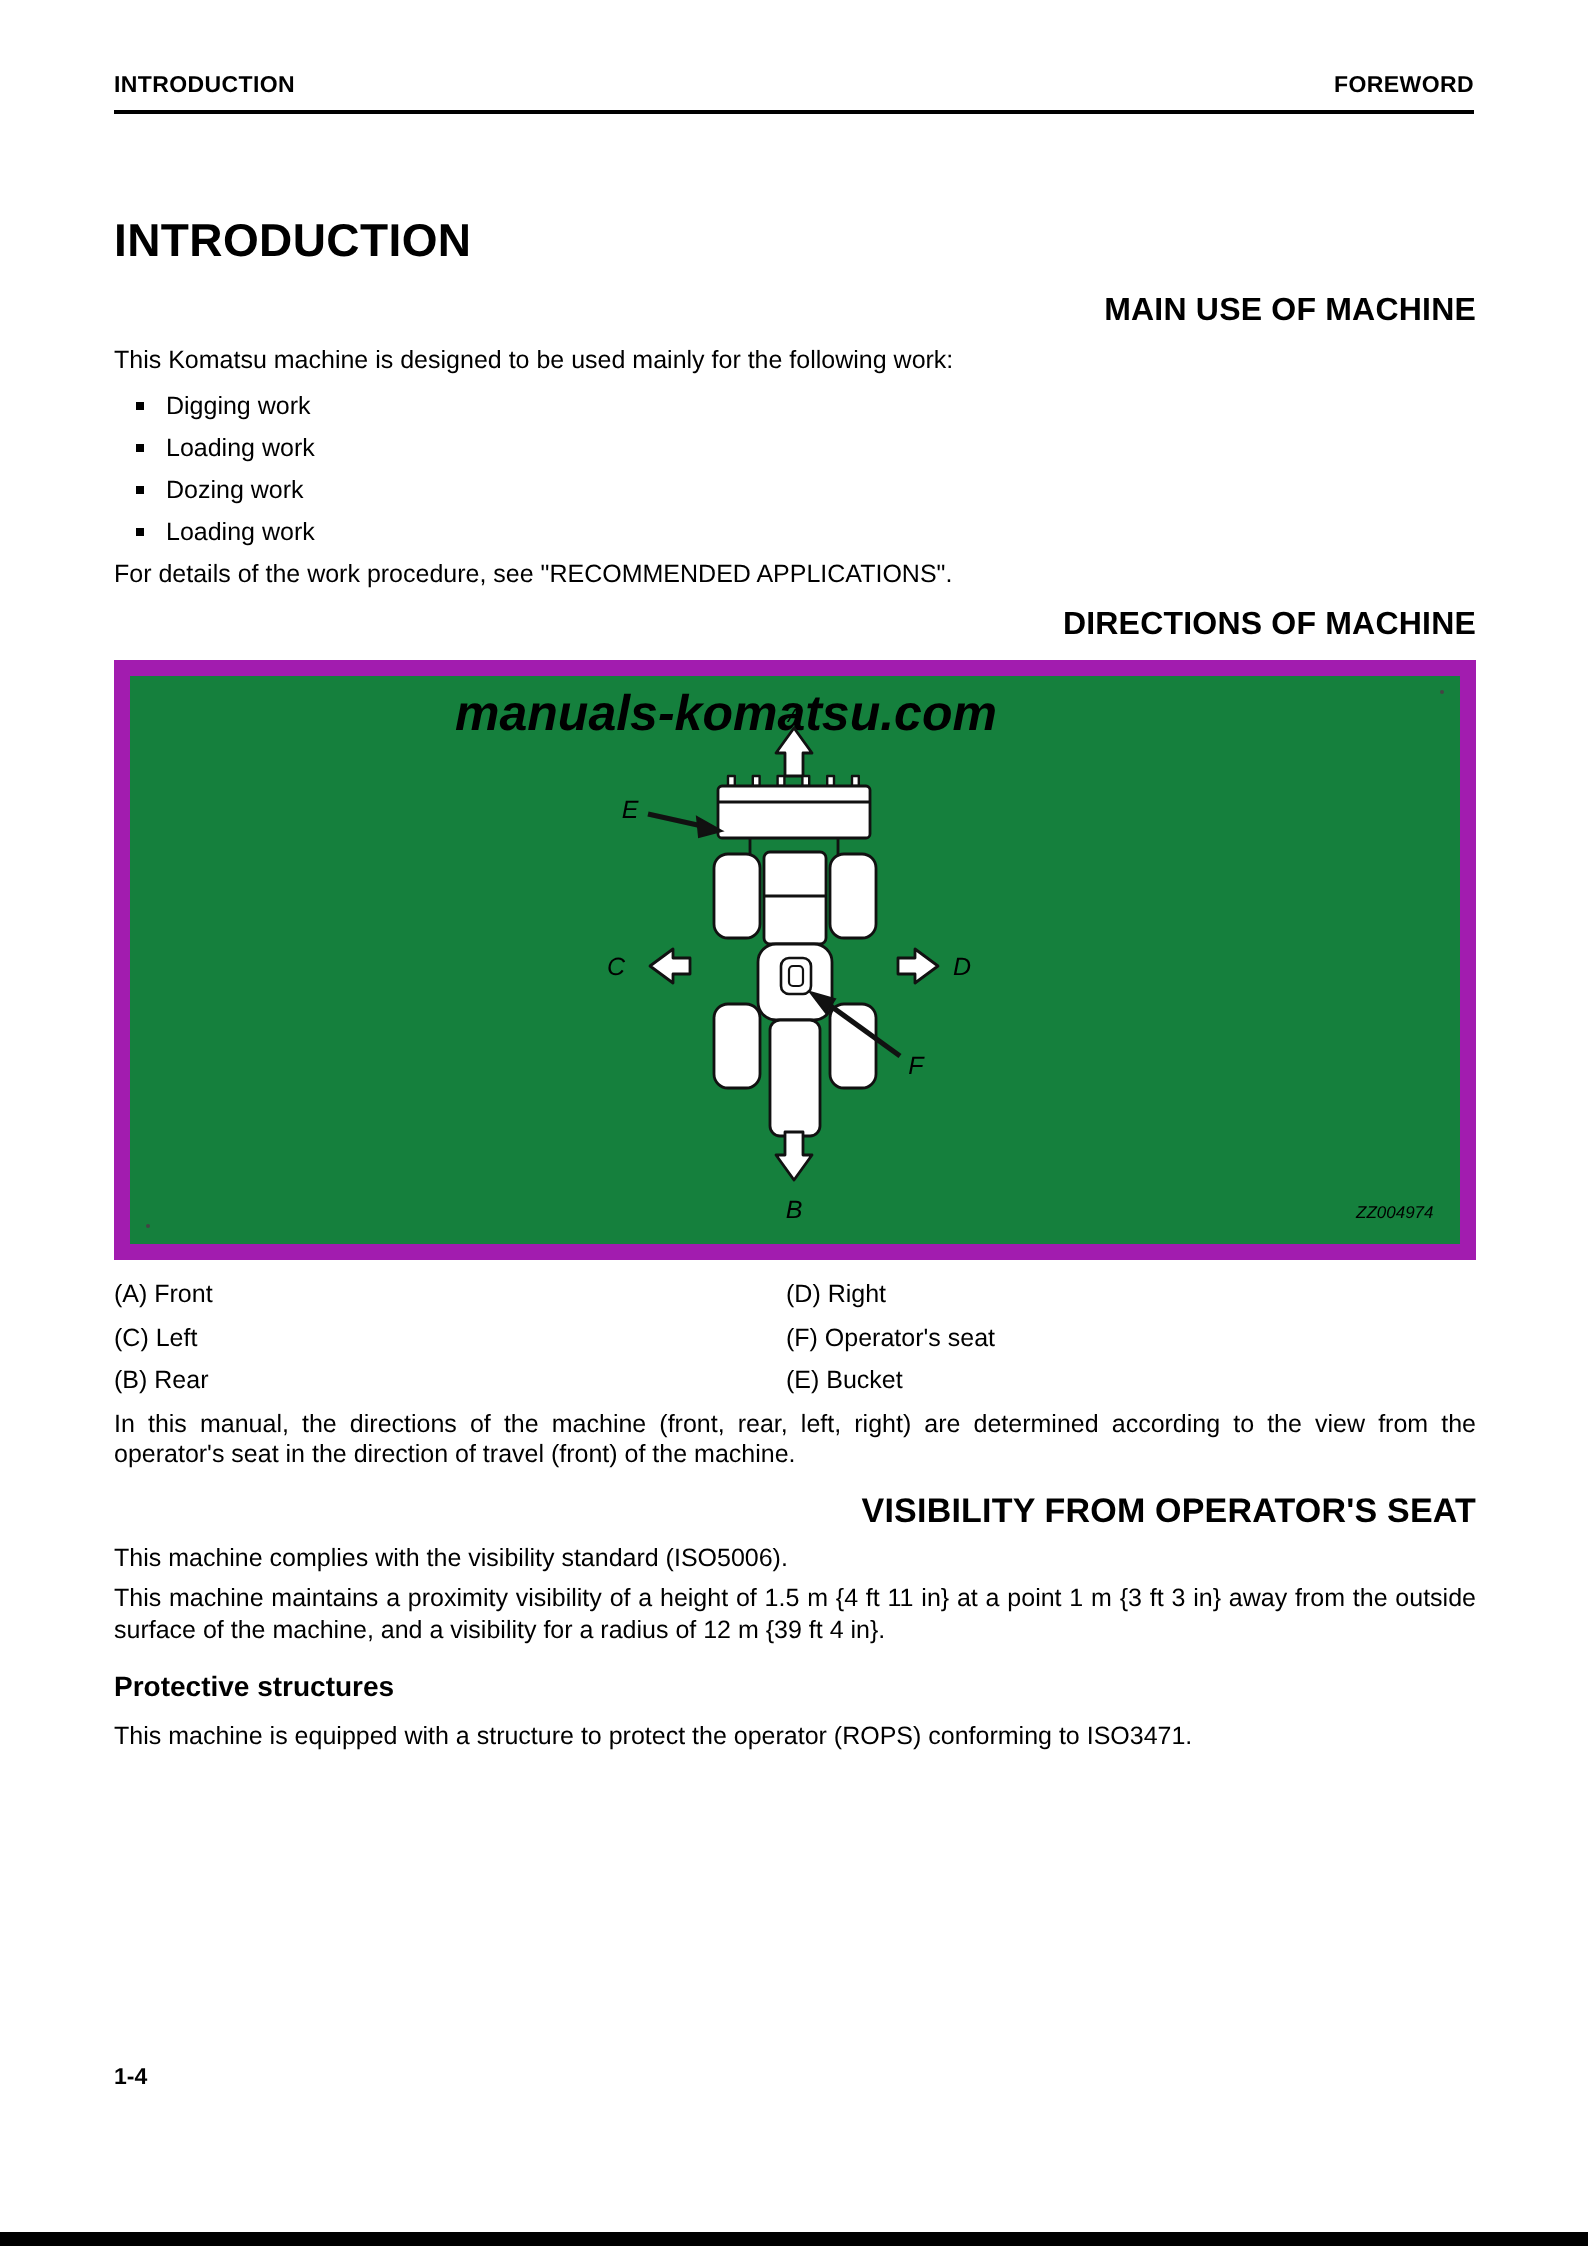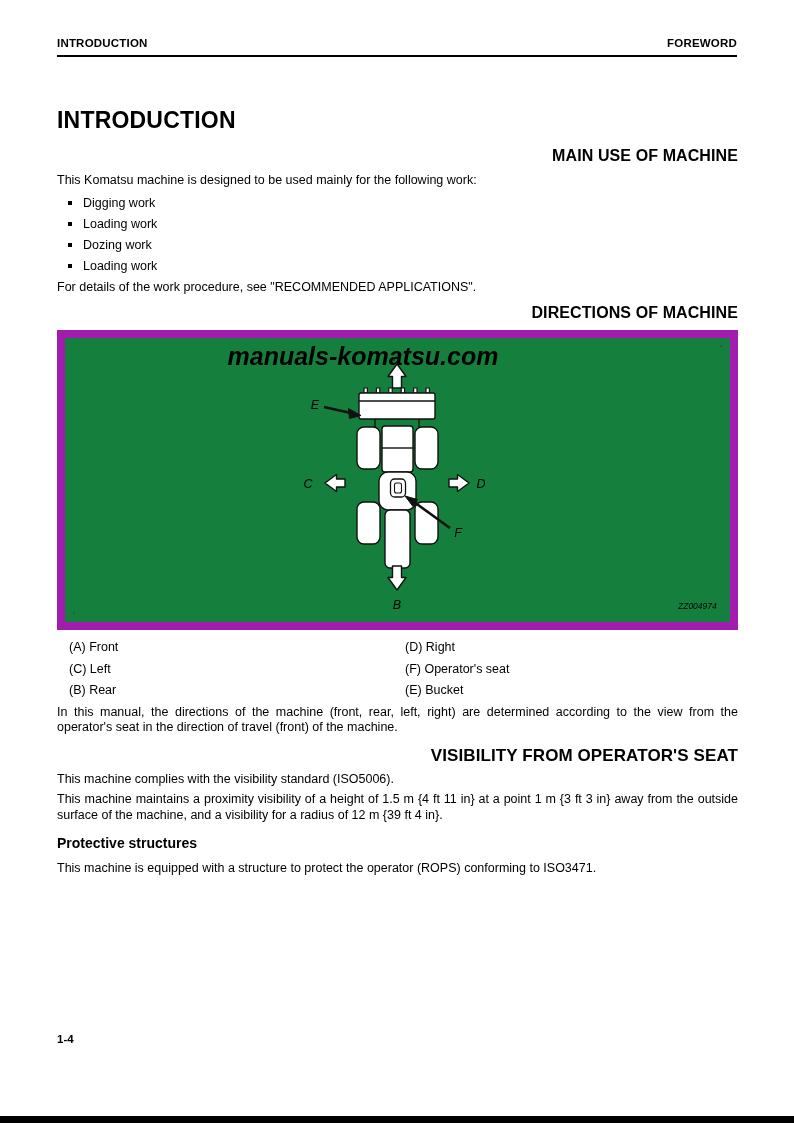--- a/index.html
+++ b/index.html
@@ -23,21 +23,21 @@
   p.mb8{margin-bottom:8px;}
   p.mb5{margin-bottom:5px;}
   p.mb10{margin-bottom:10px;}
   ul.bullets{list-style:none;margin:0 0 3px;padding:0 0 0 11px;}
   ul.bullets li{font-size:12.5px;line-height:15.5px;margin:0 0 5.5px;display:flex;align-items:center;}
   .bmark{width:4px;height:4px;background:#000;margin-right:11px;flex:0 0 auto;}
   .fig{border:8px solid #a21caf;height:284px;margin:0 0 7px;position:relative;background:#15803d;font-style:italic;}
   .fig svg{display:block;width:677px;height:280px;}
   svg text{font-family:"Liberation Sans",sans-serif;fill:#000;}
   svg text.wm{font-size:25px;font-weight:bold;}
-  .legend{margin:0 12px 3px;}
+  .legend{margin:0 0 3px;}
   .legend-row{display:flex;font-size:12.5px;line-height:21.5px;}
   .legend-left{width:336px;}
   .pagenum{position:absolute;left:57px;top:1033px;font-size:11.5px;font-weight:bold;}
   .bottom-bar{position:absolute;left:0;right:0;bottom:0;height:7px;background:#000;}
 </style>
 </head>
 <body>
 
 <div class="running-head">
   <span>INTRODUCTION</span>

